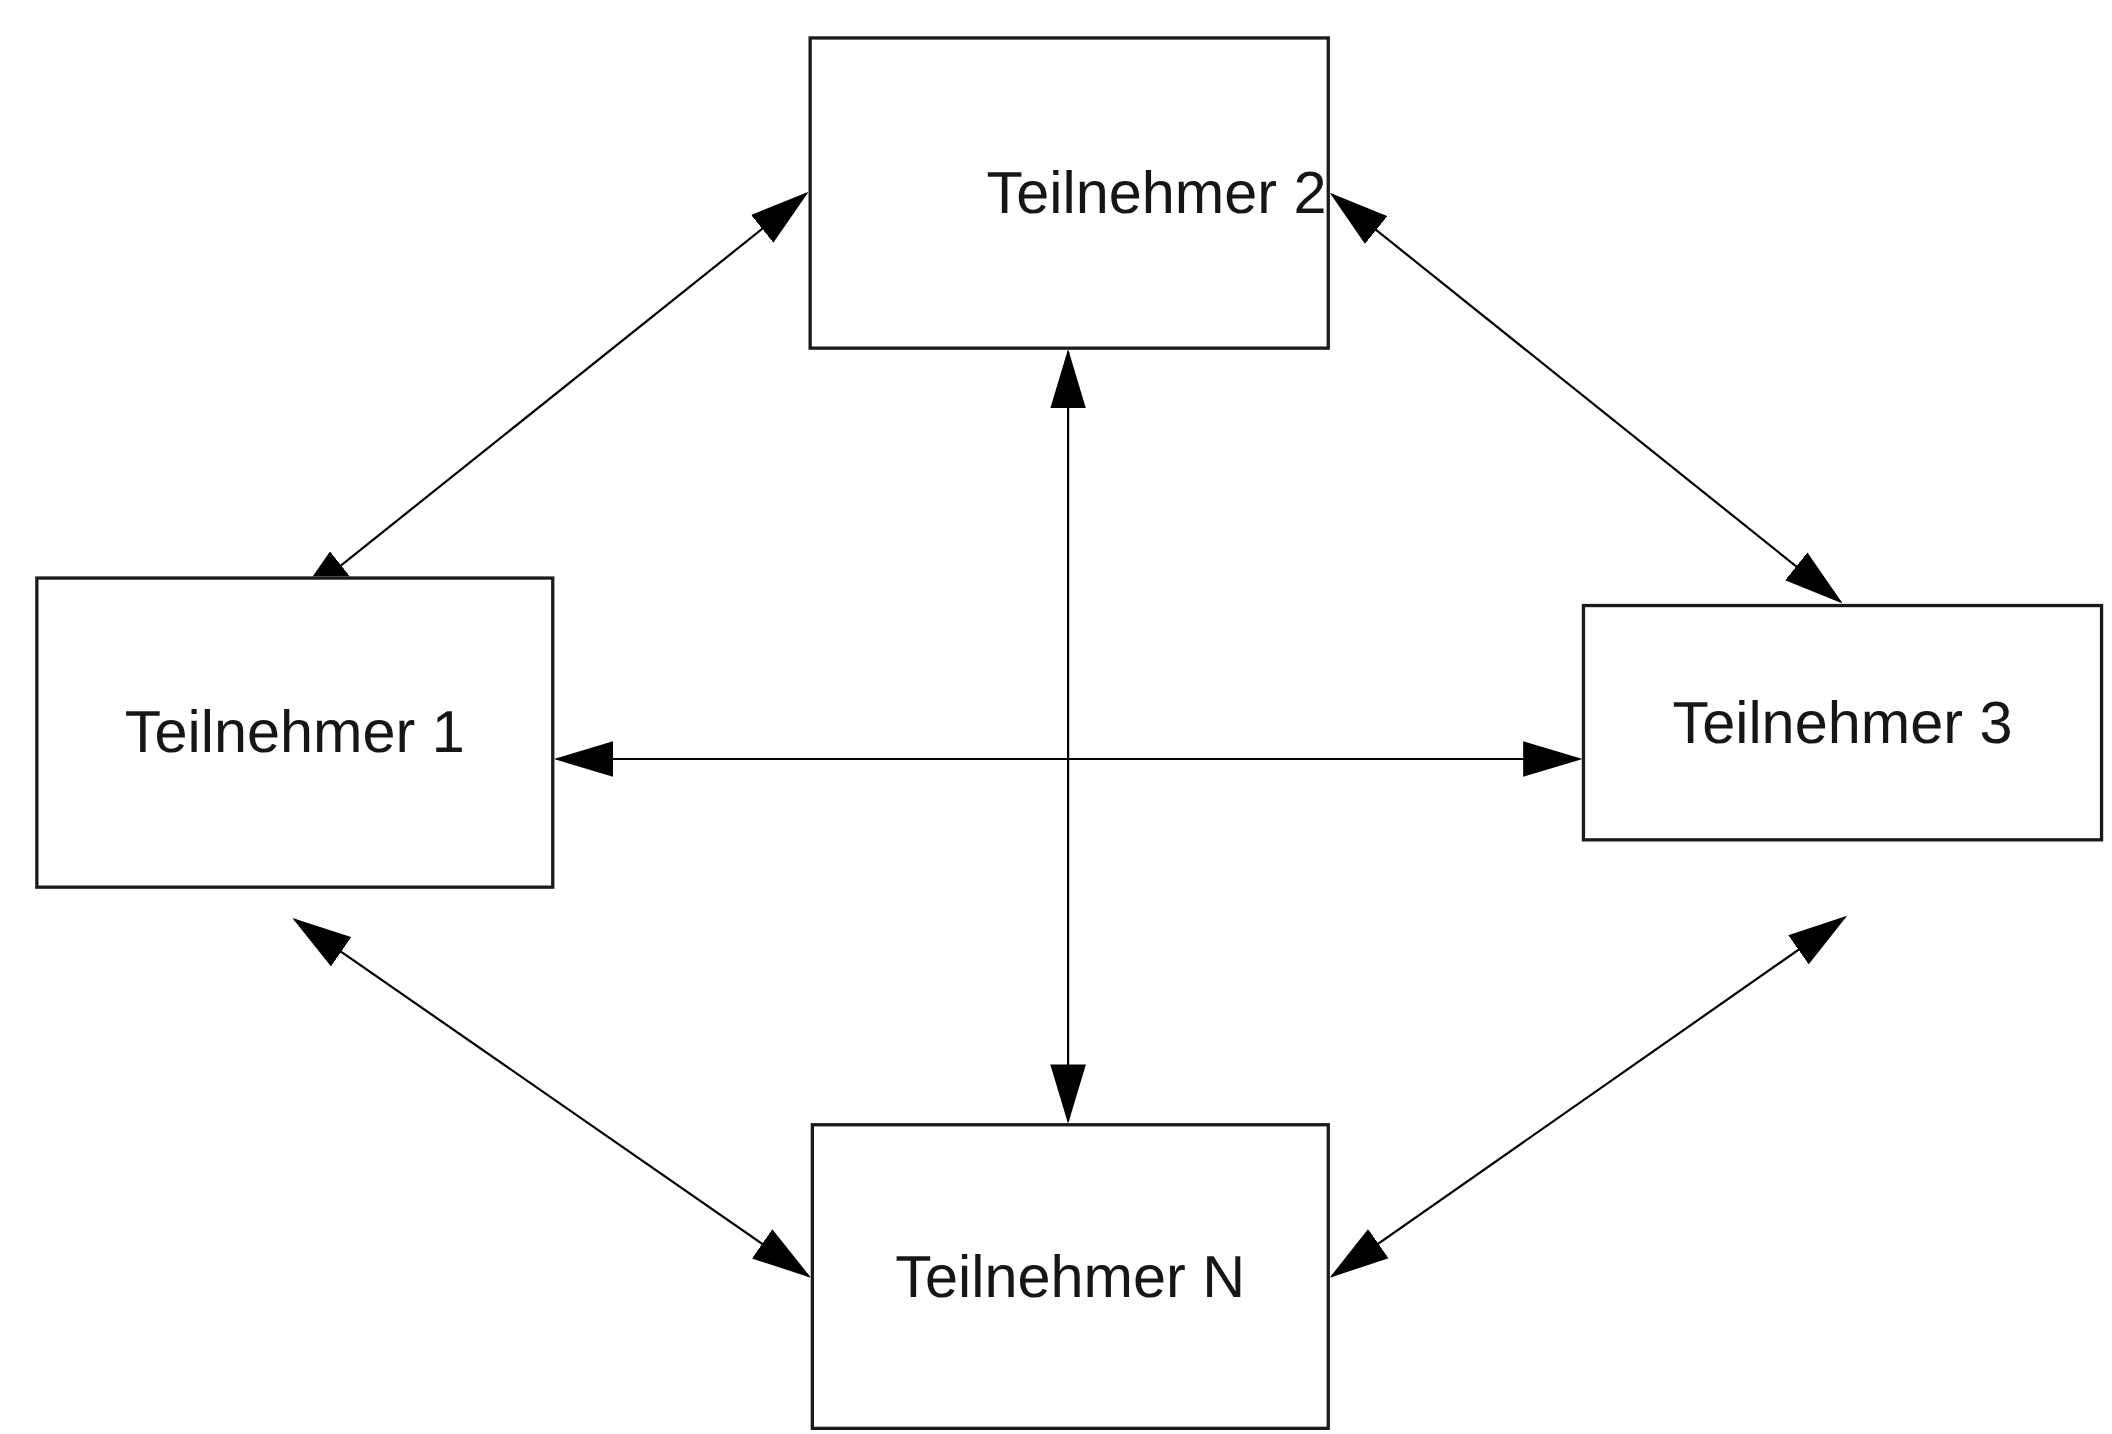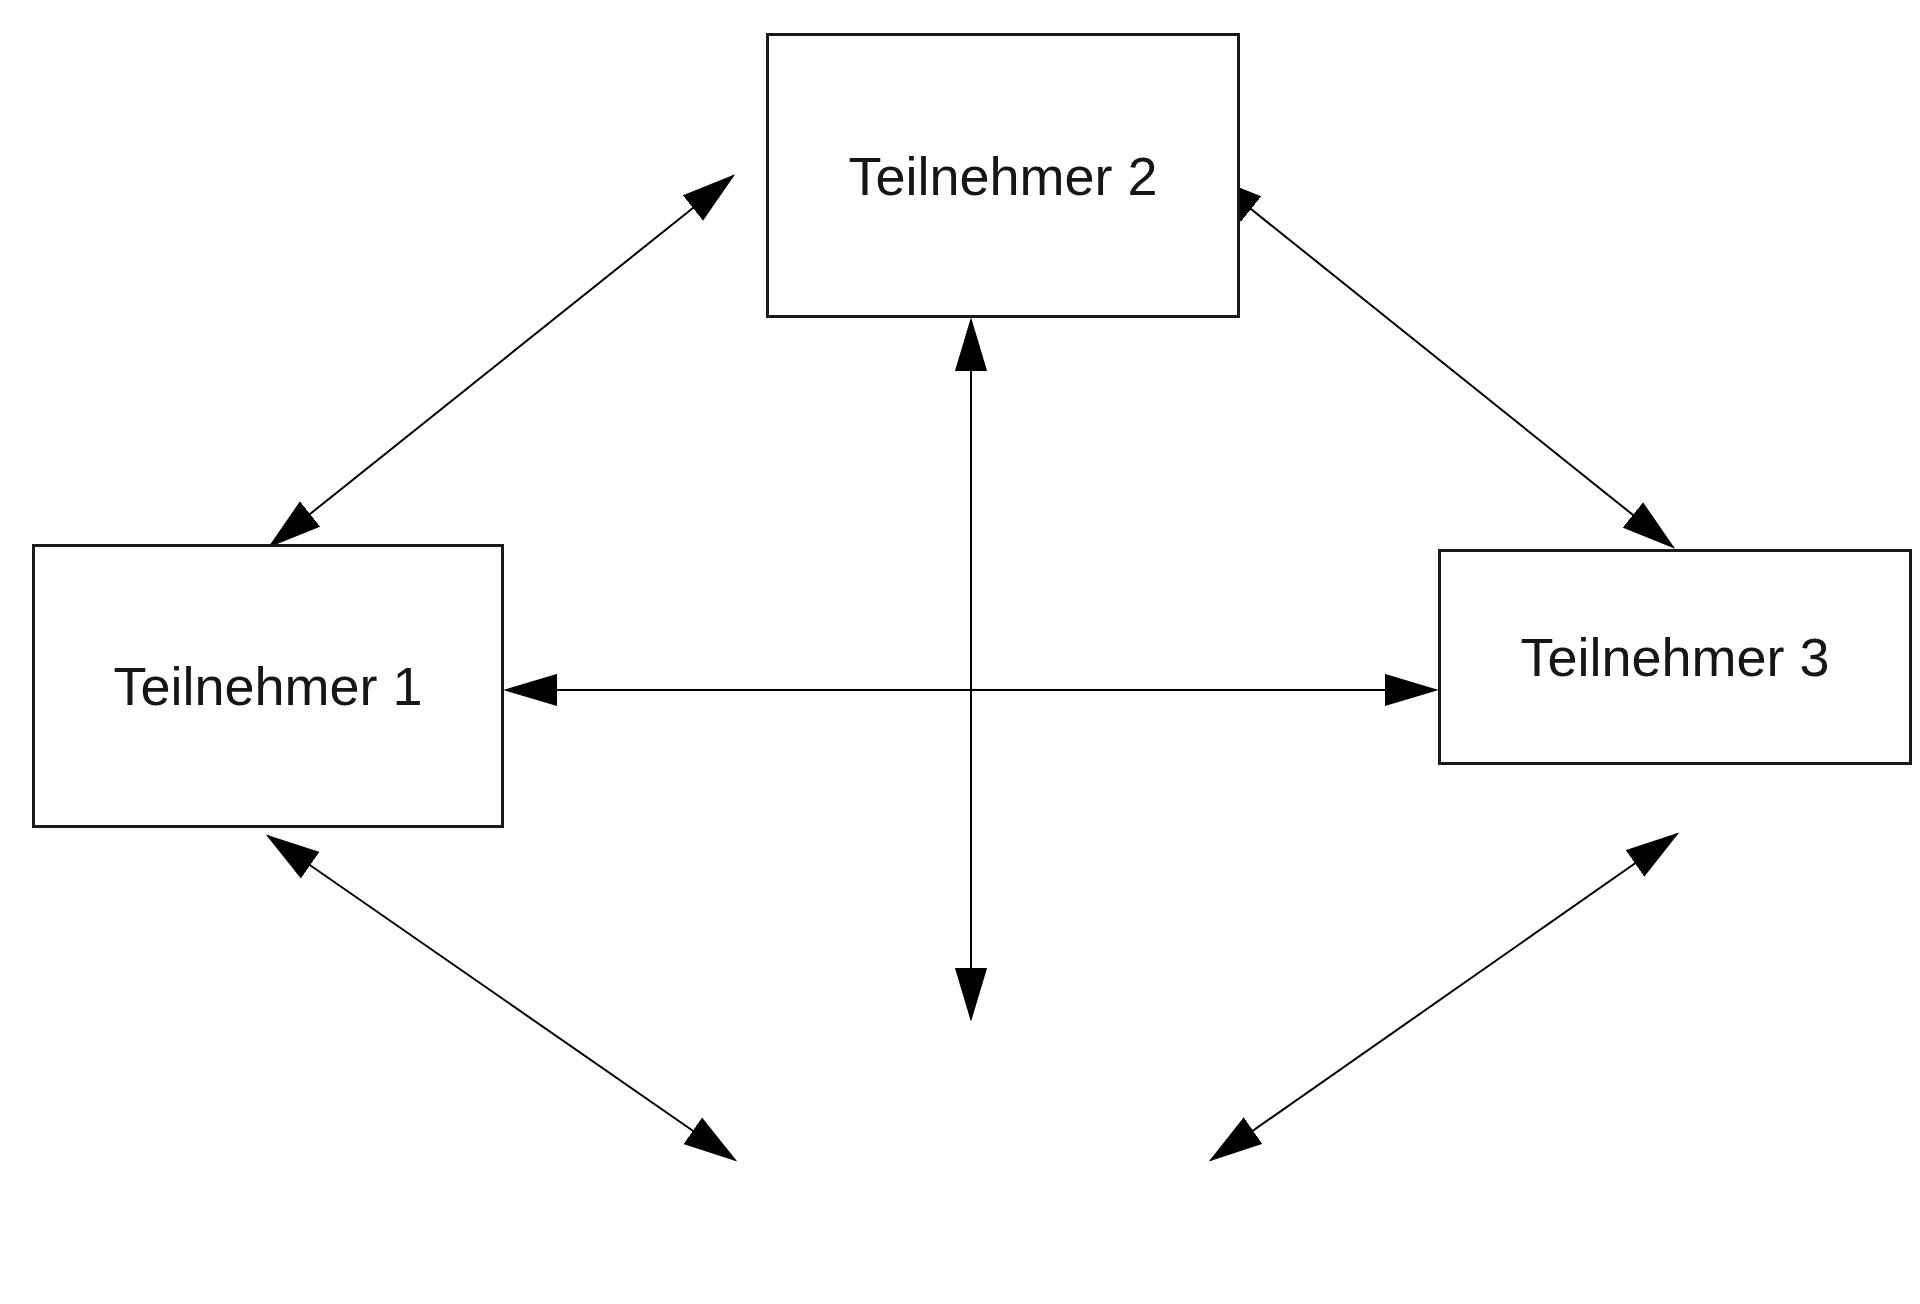--- a/index.html
+++ b/index.html
@@ -30,22 +30,22 @@
     display: flex;
     align-items: center;
     justify-content: center;
   }
   .node-label {
     font-size: 54px;
     color: #161616;
     letter-spacing: 0px;
     white-space: nowrap;
   }
-  .node-teilnehmer-2 { left: 766px; top: 33px;   width: 474px; height: 285px; }
-  .node-teilnehmer-1 { left: 32px;  top: 544px;  width: 472px; height: 284px; }
+  .node-teilnehmer-2 { left: 735px; top: 33px;   width: 474px; height: 285px; justify-content: flex-end; }
+  .node-teilnehmer-1 { left: 32px;  top: 524px;  width: 472px; height: 284px; }
   .node-teilnehmer-3 { left: 1438px;top: 549px;  width: 474px; height: 216px; }
   .node-teilnehmer-n { left: 737px; top: 1021px; width: 472px; height: 279px; }
 </style>
 </head>
 <body>
 
 <div class="diagram">
 
   <svg class="edge-layer" width="1920" height="1304" viewBox="0 0 1920 1304" xmlns="http://www.w3.org/2000/svg">
     <defs>
@@ -72,14 +72,17 @@
   </div>
 
   <div class="node node-teilnehmer-1">
     <span class="node-label">Teilnehmer 1</span>
   </div>
 
   <div class="node node-teilnehmer-3">
     <span class="node-label">Teilnehmer 3</span>
   </div>
 
+  <div class="node node-teilnehmer-n">
+    <span class="node-label">Teilnehmer N</span>
+  </div>
 
 </div>
 
 </body></html>

